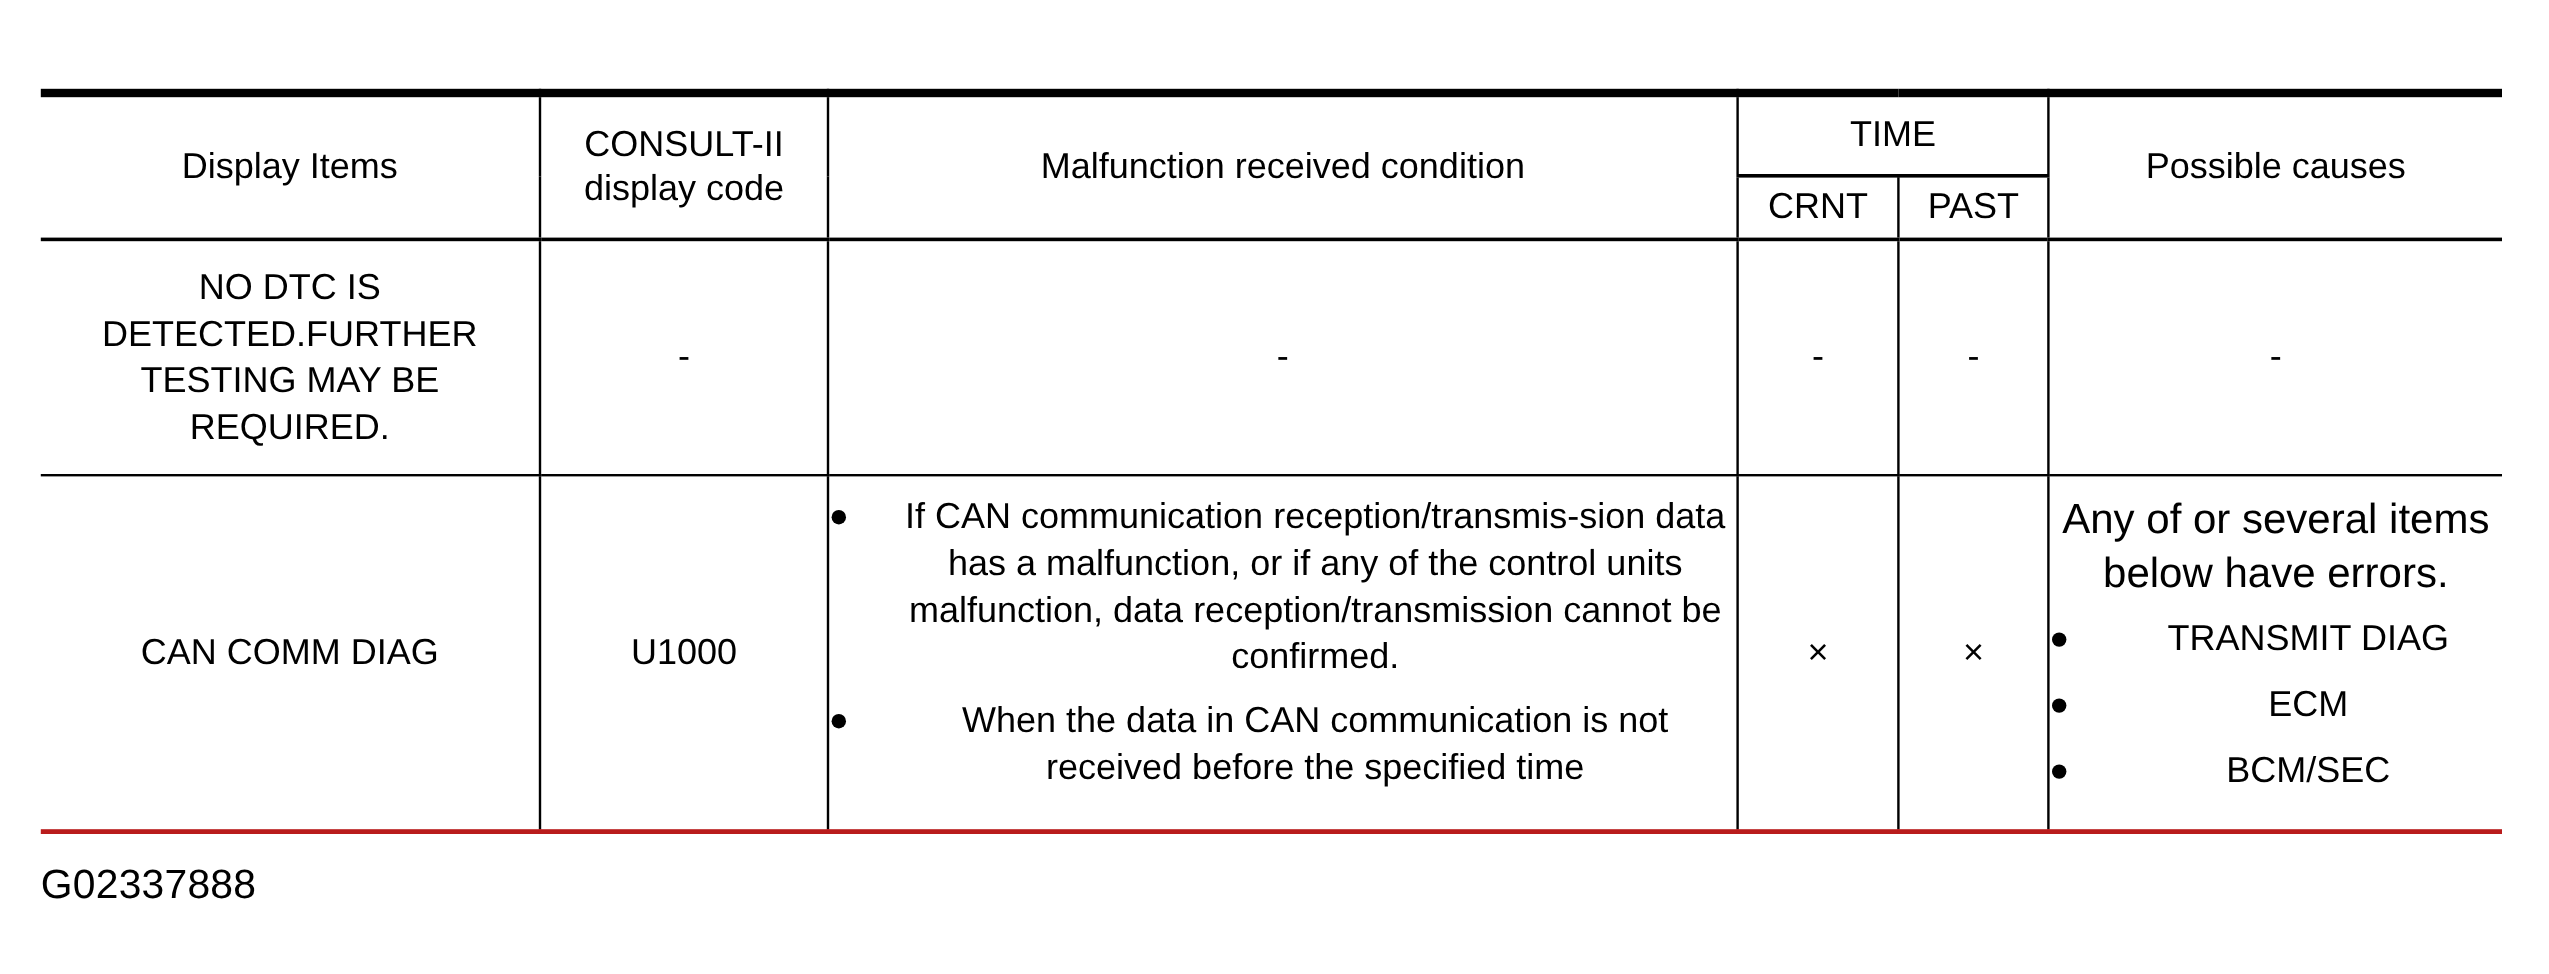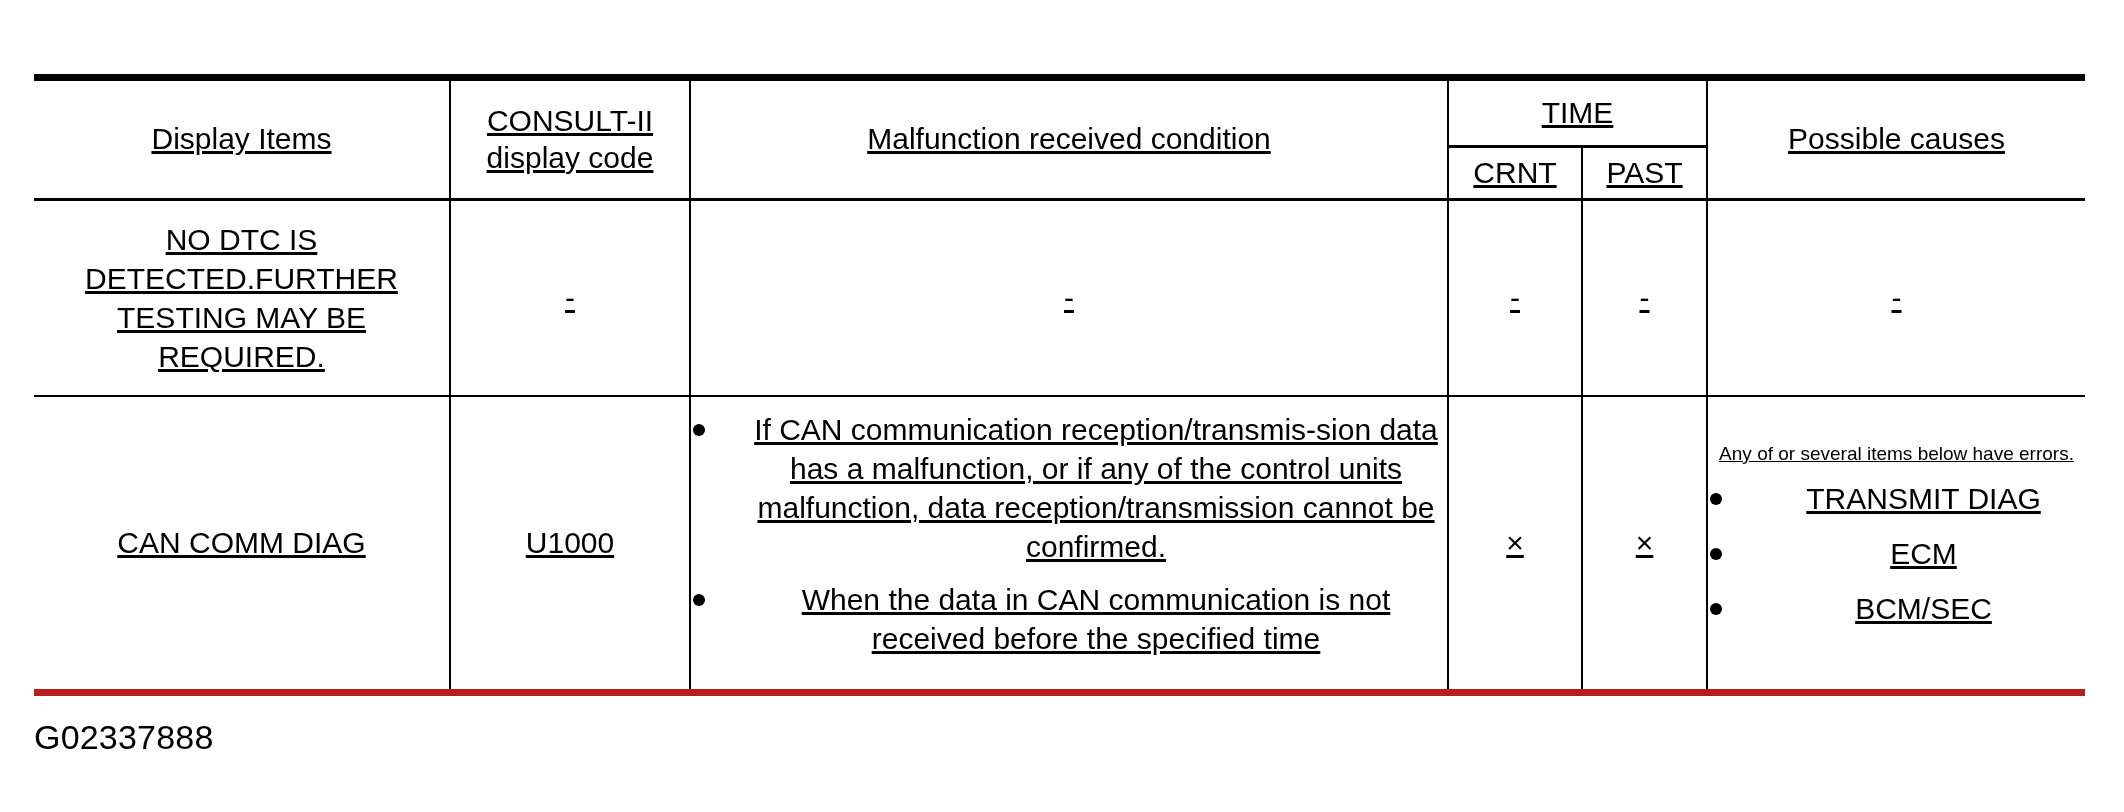--- a/index.html
+++ b/index.html
@@ -30,22 +30,21 @@
     left: 34px;
     top: 74px;
     width: 2051px;
   }
 
   table.dtc {
     border-collapse: collapse;
     width: 2051px;
     table-layout: fixed;
     border-top: 7px solid #000;
-    border-bottom: 7px solid #b91c1c;
-    text-decoration: underline;
+    border-bottom: 4px solid #b91c1c;
   }
 
   table.dtc td, table.dtc th {
     border-left: 2px solid #000;
     border-right: 2px solid #000;
     border-top: 2px solid #000;
     border-bottom: 2px solid #000;
     padding: 0;
     font-weight: normal;
     vertical-align: middle;
@@ -123,21 +122,21 @@
     position: absolute;
     left: 2px;
     top: 14px;
     width: 12px;
     height: 12px;
     background: #000;
     border-radius: 50%;
   }
 
   .cause-lead {
-    font-size: 19px;
+    font-size: 35px;
     line-height: 1.30;
     margin-bottom: 12px;
   }
 
   ul.bullets.tight li { margin-bottom: 16px; }
 
   
   .caption {
     position: absolute;
     left: 34px;

